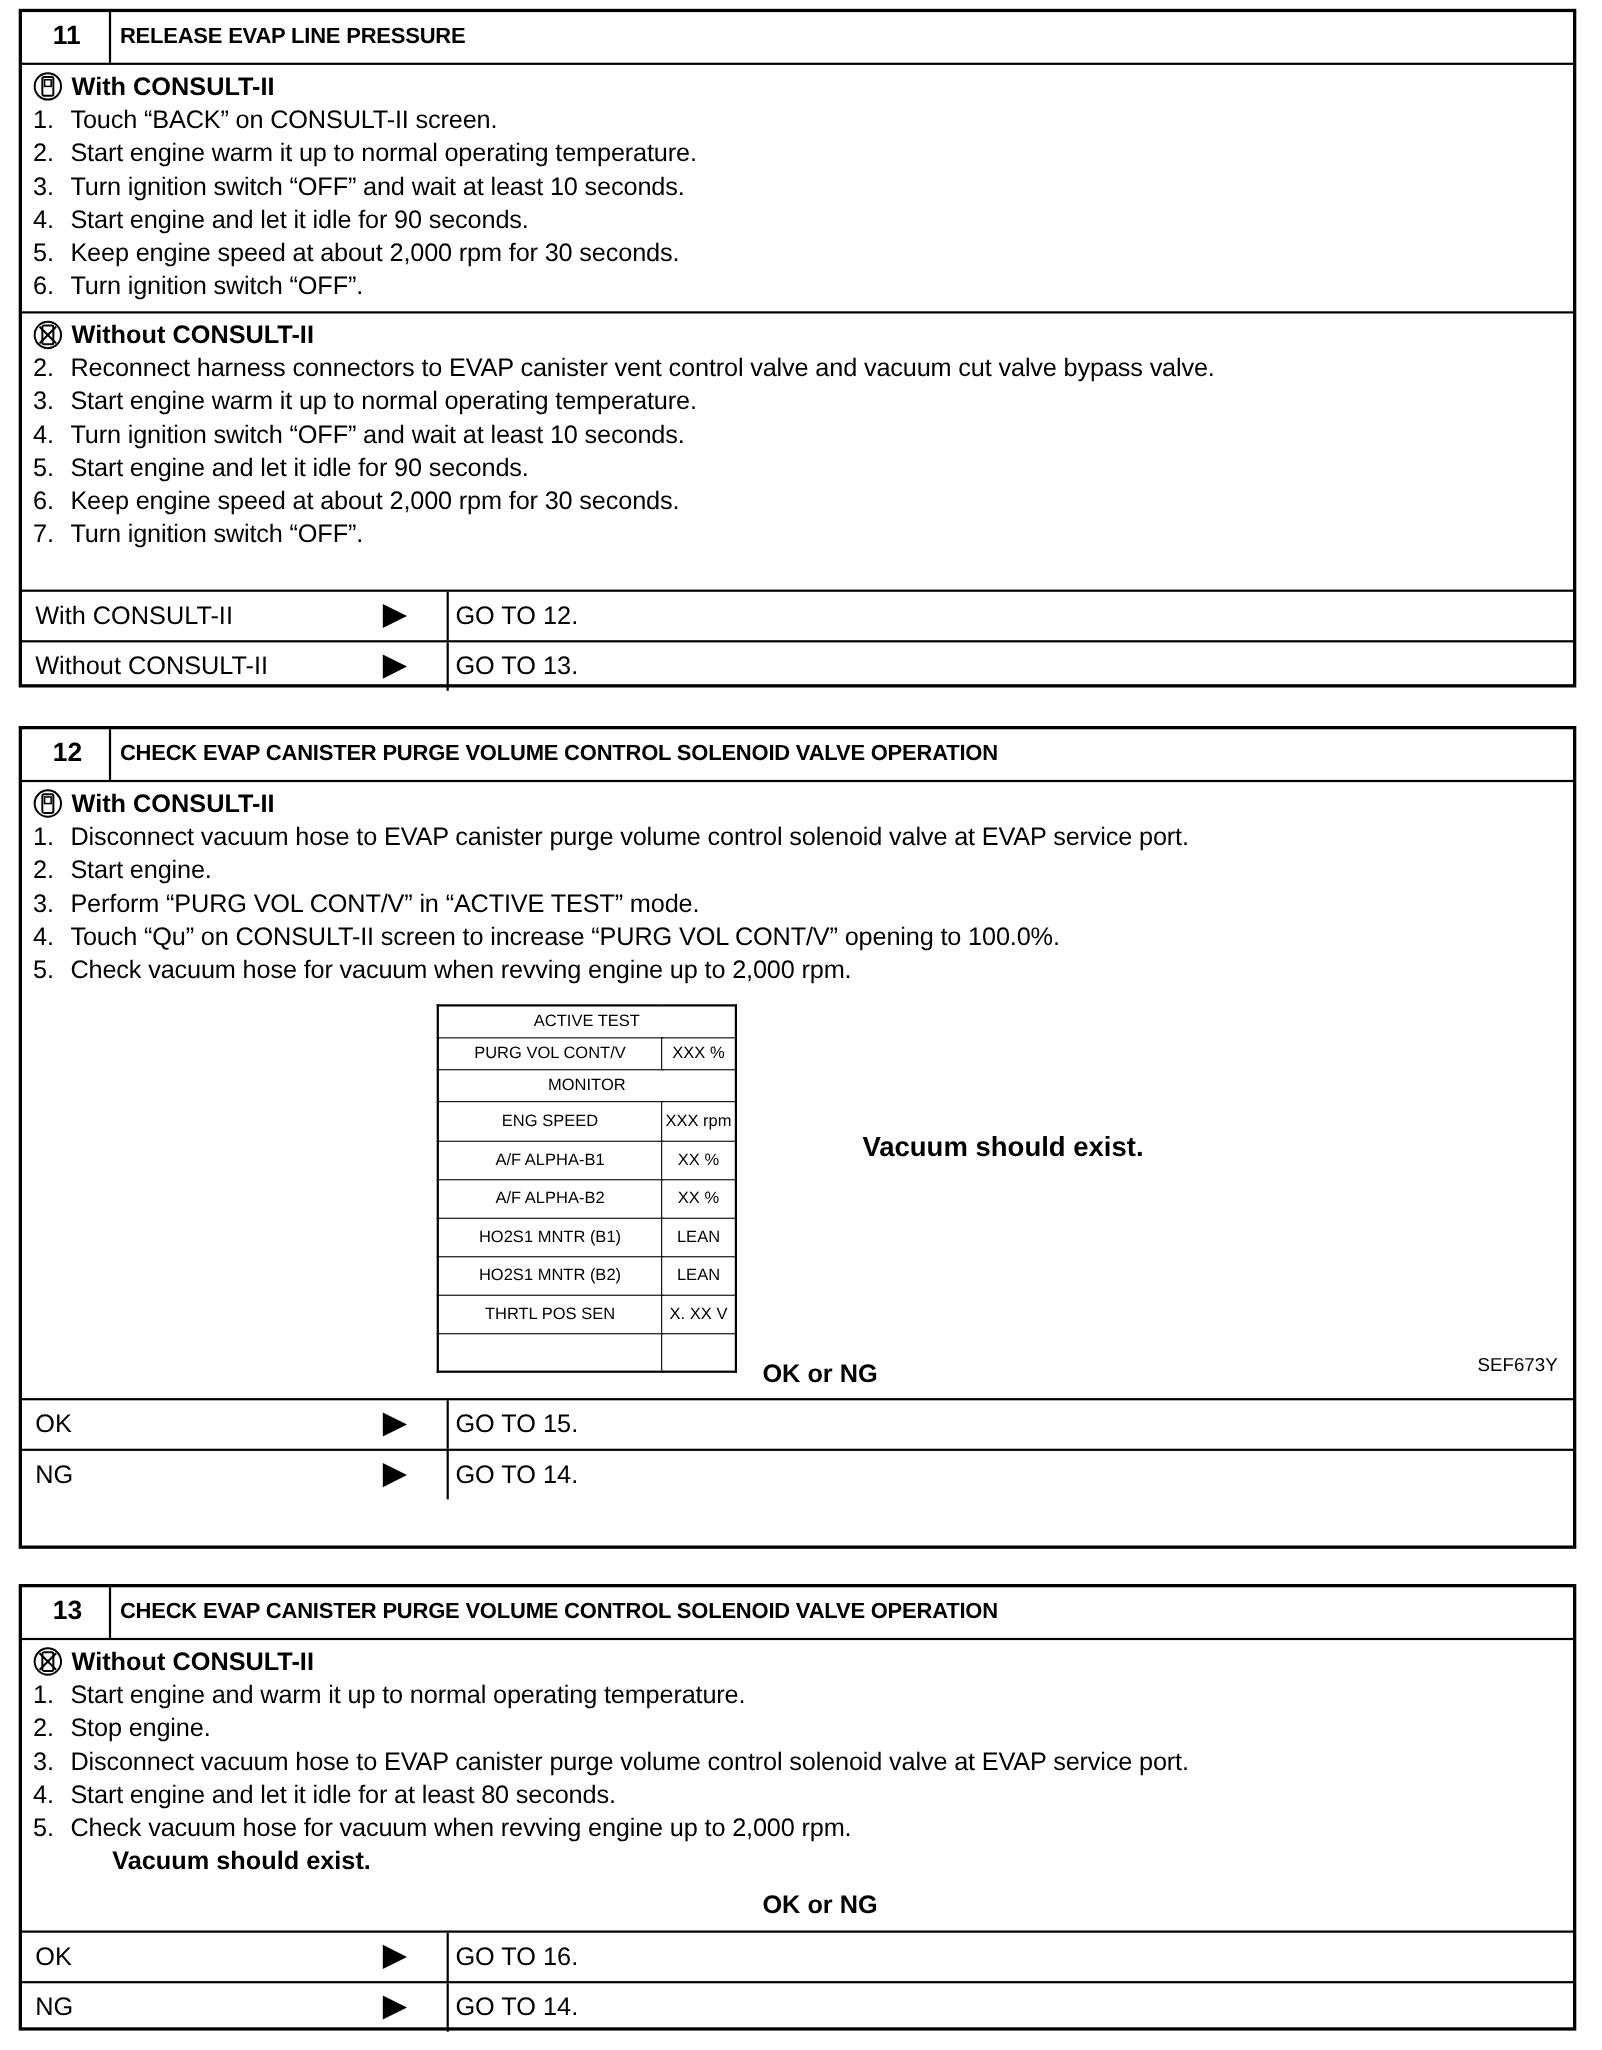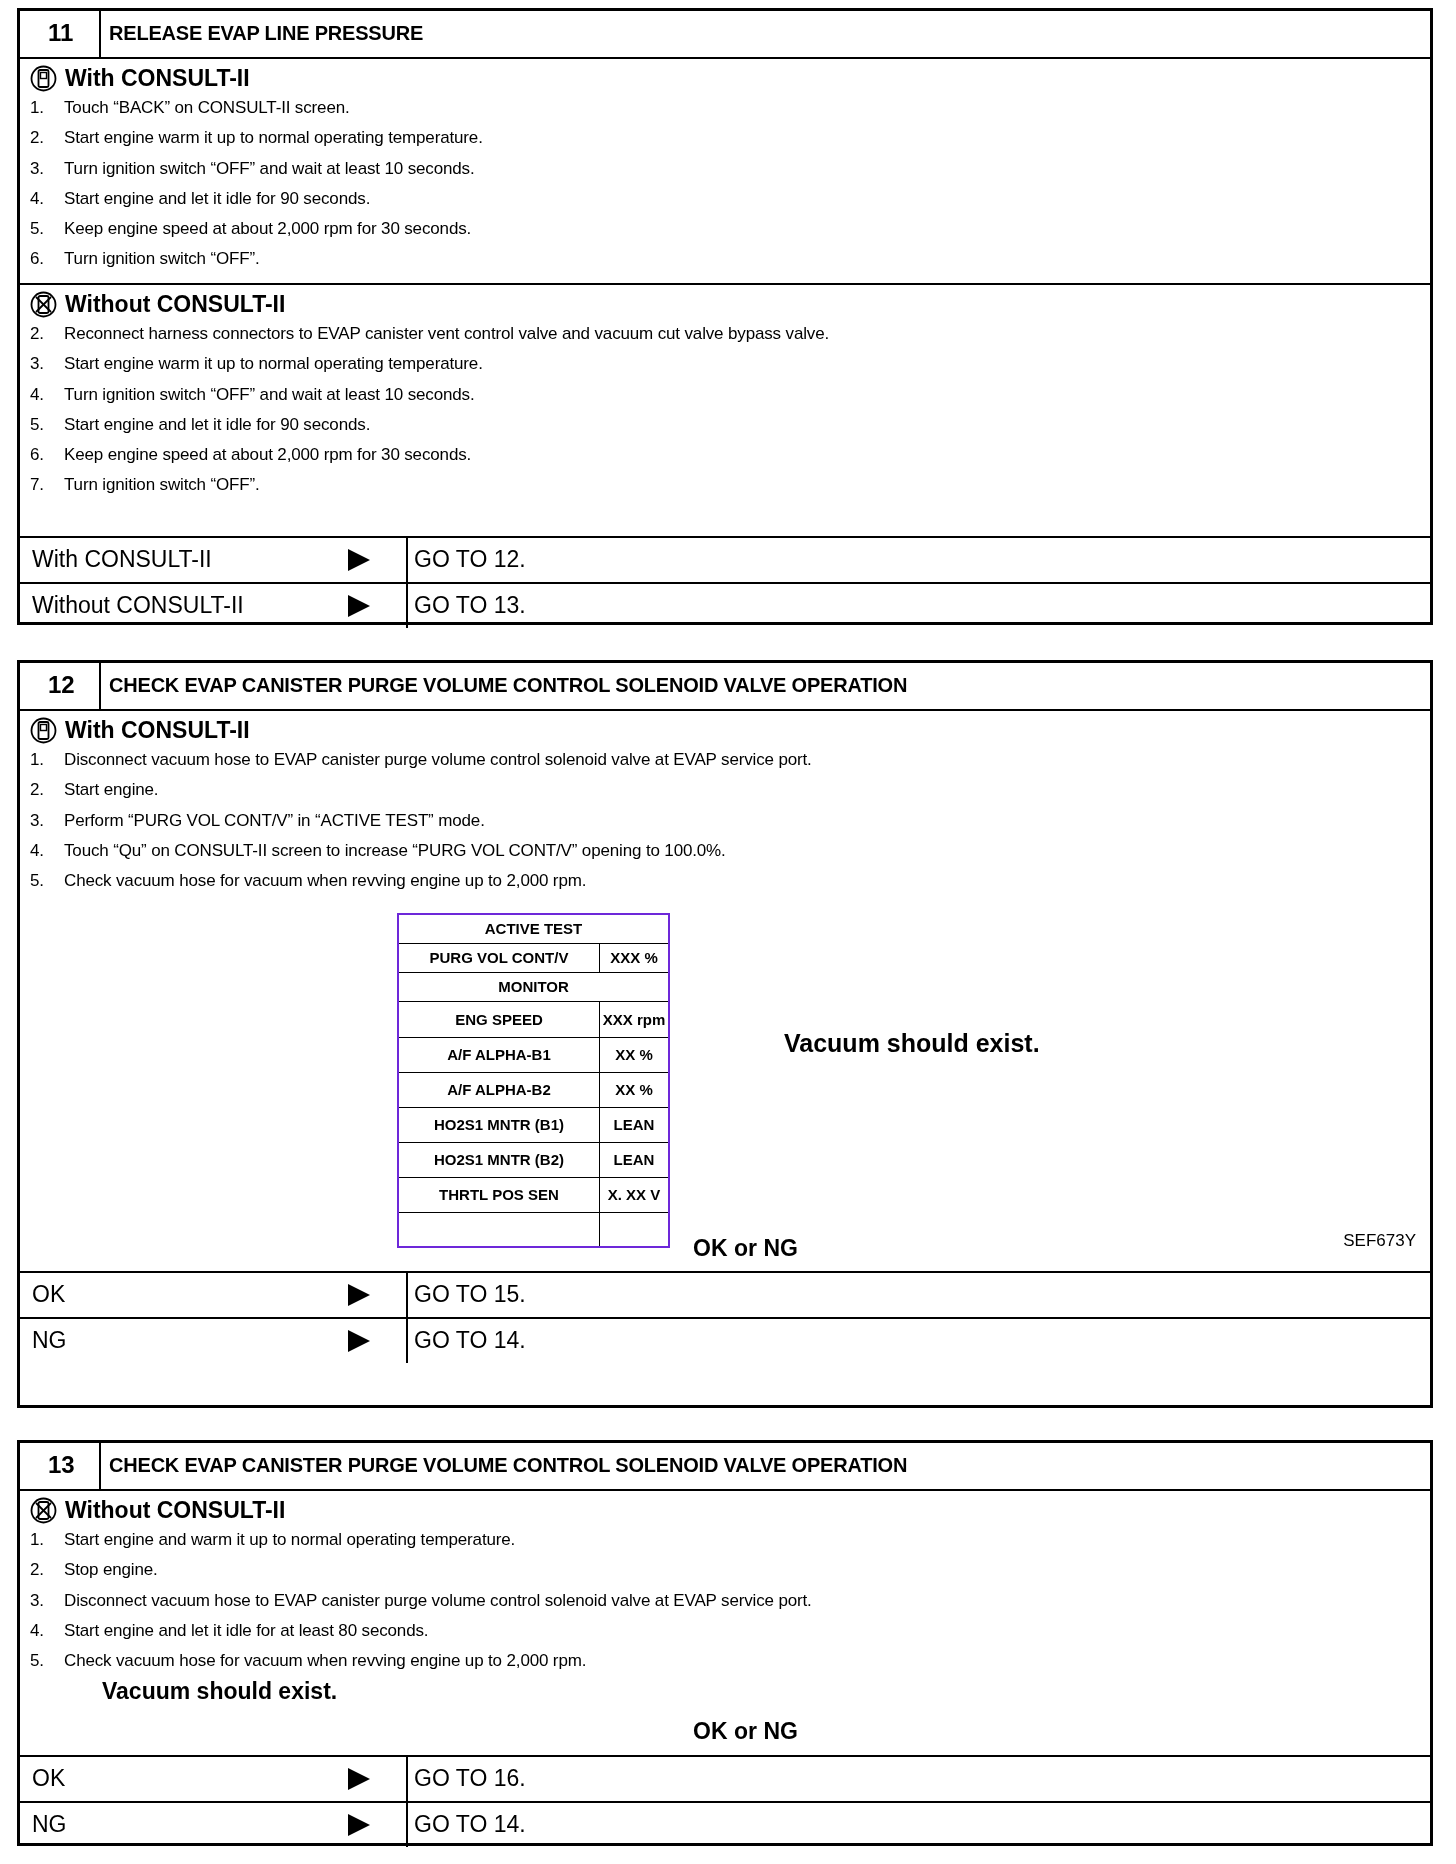--- a/index.html
+++ b/index.html
@@ -22,21 +22,21 @@
   }
   .section { padding: 4px 0 4px 10px; position: relative; }
   .section + .section { border-top: 2px solid #000; }
   .sec-title {
     font-weight: bold; font-size: 23px; height: 30px; line-height: 30px;
     display: flex; align-items: center;
   }
   .sec-title .ico { width: 27px; height: 27px; margin-right: 8px; display: inline-block; }
   .steps { margin: 0; padding: 0; list-style: none; }
   .steps li {
-    font-size: 17px; height: 30.3px; line-height: 30.3px; white-space: nowrap;
+    font-size: 23px; height: 30.3px; line-height: 30.3px; white-space: nowrap;
     letter-spacing: -0.15px;
   }
   .steps li .n { display: inline-block; width: 34px; }
   .result-row {
     display: flex; height: 44px; border-top: 2px solid #000; font-size: 23px;
   }
   .result-row .lbl {
     width: 388px; box-sizing: border-box; padding-left: 12px; line-height: 42px;
     border-right: 2px solid #000; position: relative;
   }
@@ -44,22 +44,22 @@
     position: absolute; right: 36px; top: 11px; width: 0; height: 0;
     border-top: 11px solid transparent; border-bottom: 11px solid transparent;
     border-left: 22px solid #000;
   }
   .result-row .go { flex: 1; padding-left: 6px; line-height: 42px; }
   .oknq {
     text-align: center; font-weight: bold; font-size: 23px; height: 42px; line-height: 42px; padding-left: 41px;
   }
   
   .at-table {
-    position: absolute; border-collapse: collapse; border: 2px solid #6d28d9;
-    font-family: "Liberation Sans", "DejaVu Sans", sans-serif; font-weight: bold;
+    position: absolute; border-collapse: collapse; border: 2px solid #000000;
+    font-family: "Liberation Sans", "DejaVu Sans", sans-serif; font-weight: normal;
     font-size: 15px; text-align: center;
   }
   .at-table td { border: 1.5px solid #000; padding: 0; }
   .vac-note { position: absolute; font-weight: bold; font-size: 25px; }
   .fig-id { position: absolute; font-size: 17px; }
   .vac-inline { font-weight: bold; font-size: 23px; height: 30.3px; line-height: 30.3px; padding-left: 72px; }
 </style>
 </head>
 <body>
 

